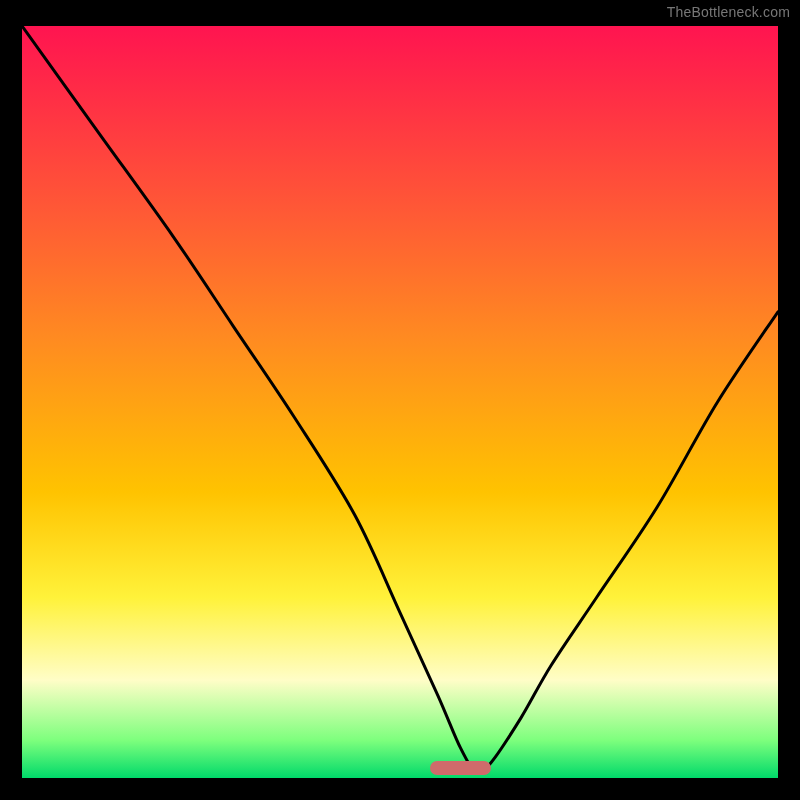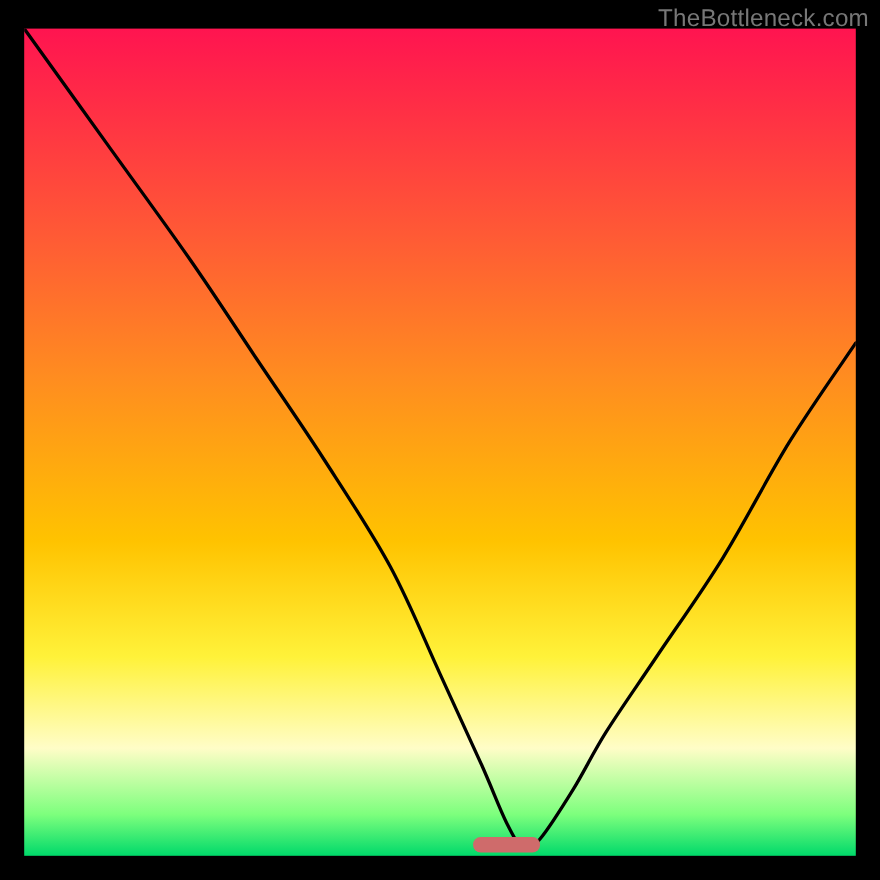--- a/index.html
+++ b/index.html
@@ -9,21 +9,21 @@
     height: 800px;
     background: #000000;
     overflow: hidden;
     font-family: Arial, Helvetica, sans-serif;
   }
   .watermark {
     position: absolute;
     top: 4px;
     right: 10px;
     color: #777777;
-    font-size: 22px;
+    font-size: 14px;
     font-weight: 500;
     letter-spacing: 0.2px;
     z-index: 4;
   }
   .plot-wrap {
     position: absolute;
     left: 22px;
     top: 26px;
     width: 756px;
     height: 752px;

